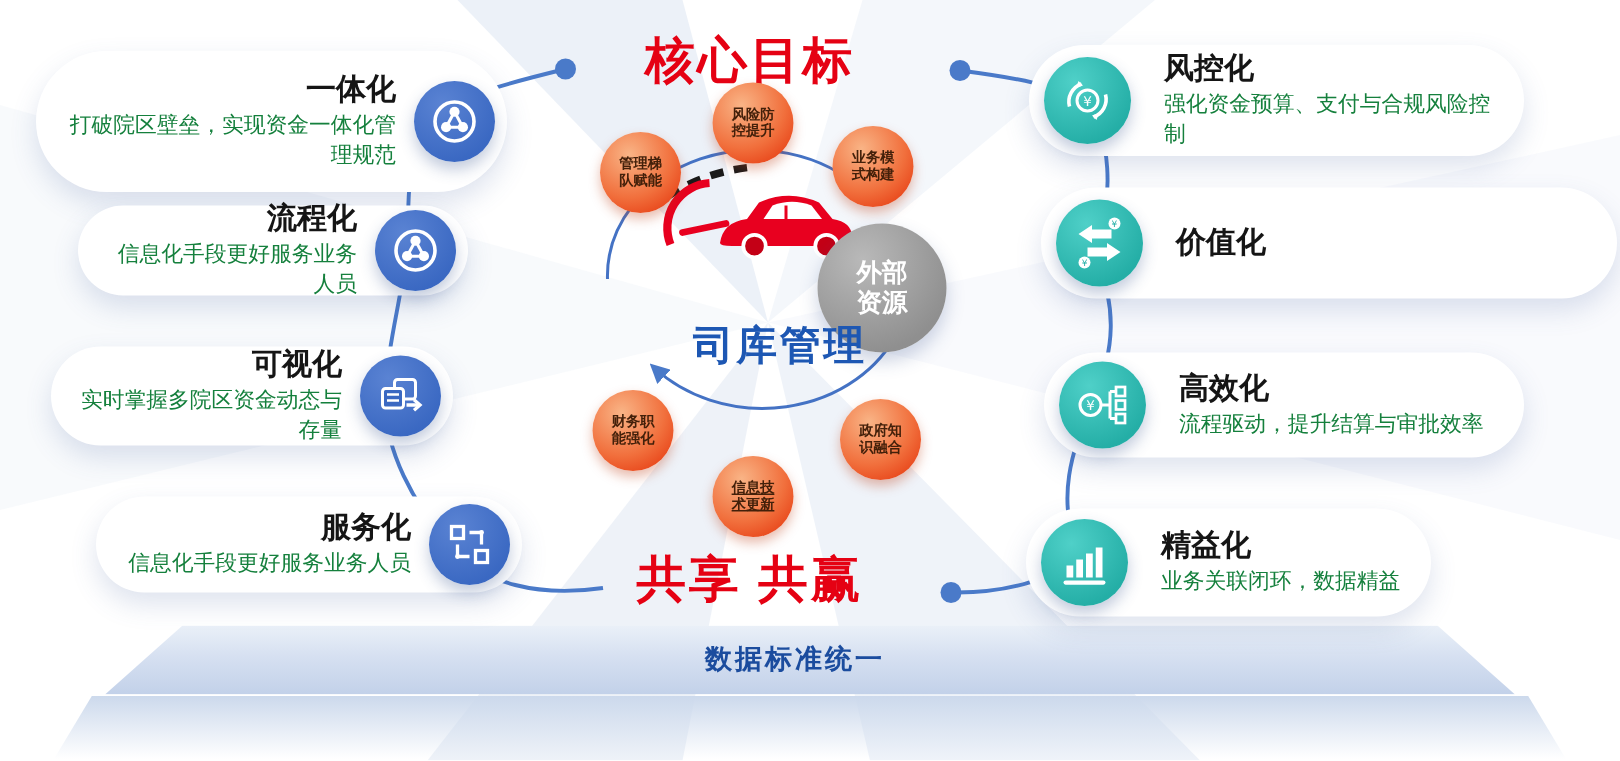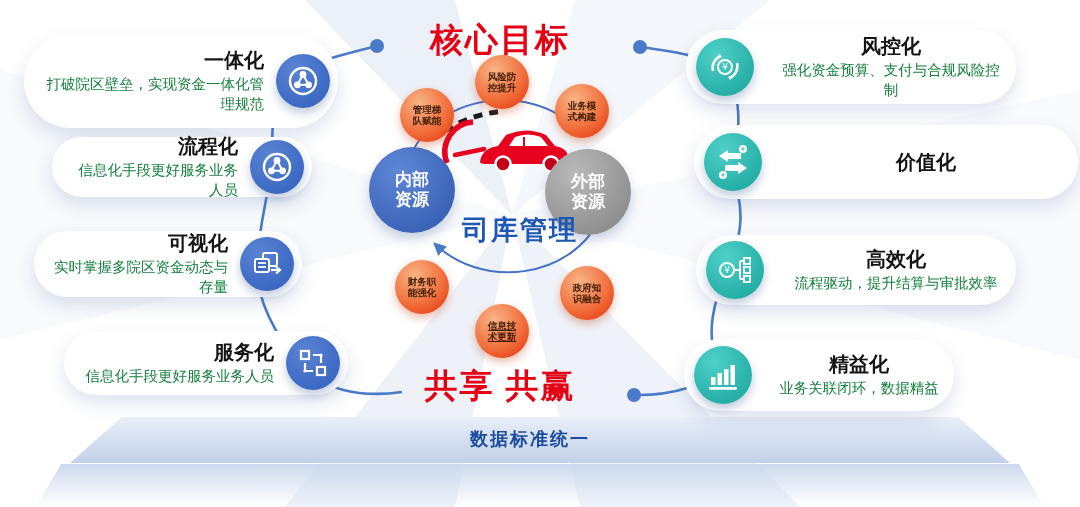--- a/index.html
+++ b/index.html
@@ -63,21 +63,21 @@
 
   
   .card{
     position:absolute;display:flex;align-items:center;background:#fff;
     box-shadow:0 8px 18px rgba(70,100,160,.18);
   }
   .card .txt{flex:1;padding:0 10px;}
   .card .title{font-size:20px;font-weight:900;color:#151515;line-height:1.25;}
   .card .desc{font-size:14.5px;color:#15803d;line-height:1.35;margin-top:2px;}
   .card-left .txt{text-align:right;padding-right:12px;padding-left:14px;}
-  .card-right .txt{text-align:center;padding-left:22px;padding-right:10px;}
+  .card-right .txt{text-align:left;padding-left:22px;padding-right:10px;}
   .ico{
     flex:0 0 auto;border-radius:50%;display:flex;align-items:center;justify-content:center;
     box-shadow:0 5px 10px rgba(50,80,140,.3);
   }
   .ico-blue{width:54px;height:54px;background:radial-gradient(circle at 35% 28%,#5a83d3,#3a68c2 75%);margin-right:8px;}
   .ico-teal{width:58px;height:58px;background:radial-gradient(circle at 35% 28%,#4fd0c8,#24aea6 75%);margin-left:10px;}
 
   .cl1{left:24px;top:34px;width:314px;height:94px;border-radius:47px;}
   .cl2{left:52px;top:137px;width:260px;height:60px;border-radius:30px;}
   .cl3{left:34px;top:231px;width:268px;height:66px;border-radius:33px;}
@@ -130,23 +130,20 @@
       <line x1="524" y1="137" x2="524" y2="146" stroke="#e8001f" stroke-width="2"></line>
       <circle cx="503" cy="164" r="7.5" fill="#c40016" stroke="#fff" stroke-width="2.5"></circle>
       <circle cx="551" cy="164" r="7.5" fill="#c40016" stroke="#fff" stroke-width="2.5"></circle>
     </g>
   </svg>
 
   <div class="core-goal">核心目标</div>
   <div class="slogan">共享 共赢</div>
   <div class="platform-label">数据标准统一</div>
 
-  <div class="big-circle inner-circle">
-    <span class="lbl">内部资源</span>
-  </div>
   <div class="big-circle outer-circle">
     <span class="lbl">外部资源</span>
   </div>
   <div class="center-caption">司库管理</div>
 
   <div class="bubble b1">
       <span class="lbl">风险防控提升</span>
     </div>
   <div class="bubble b2">
       <span class="lbl">业务模式构建</span>

